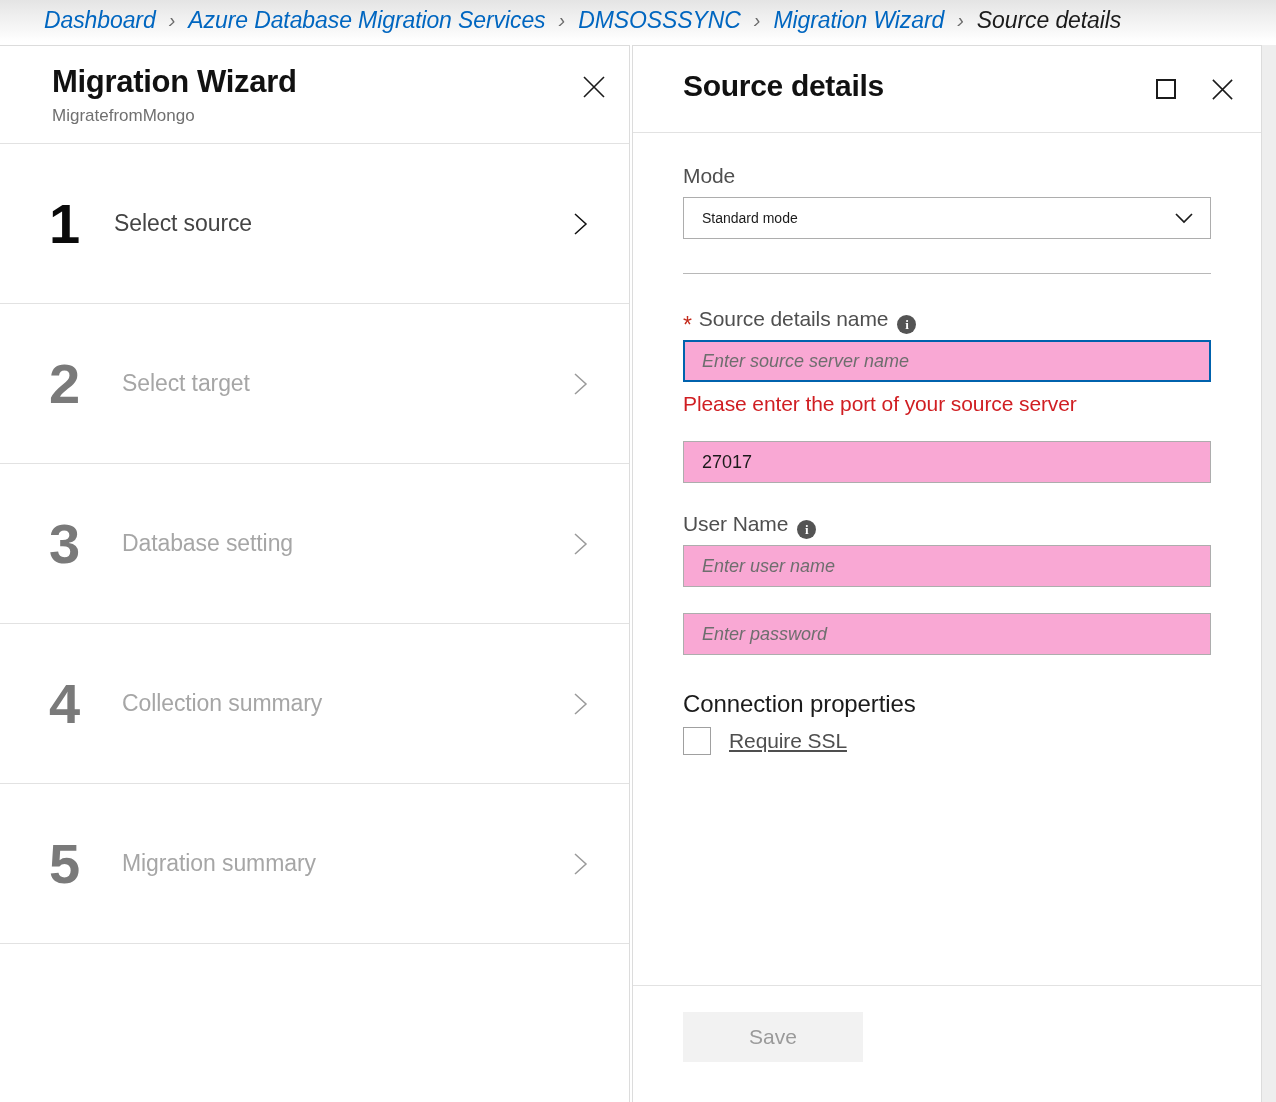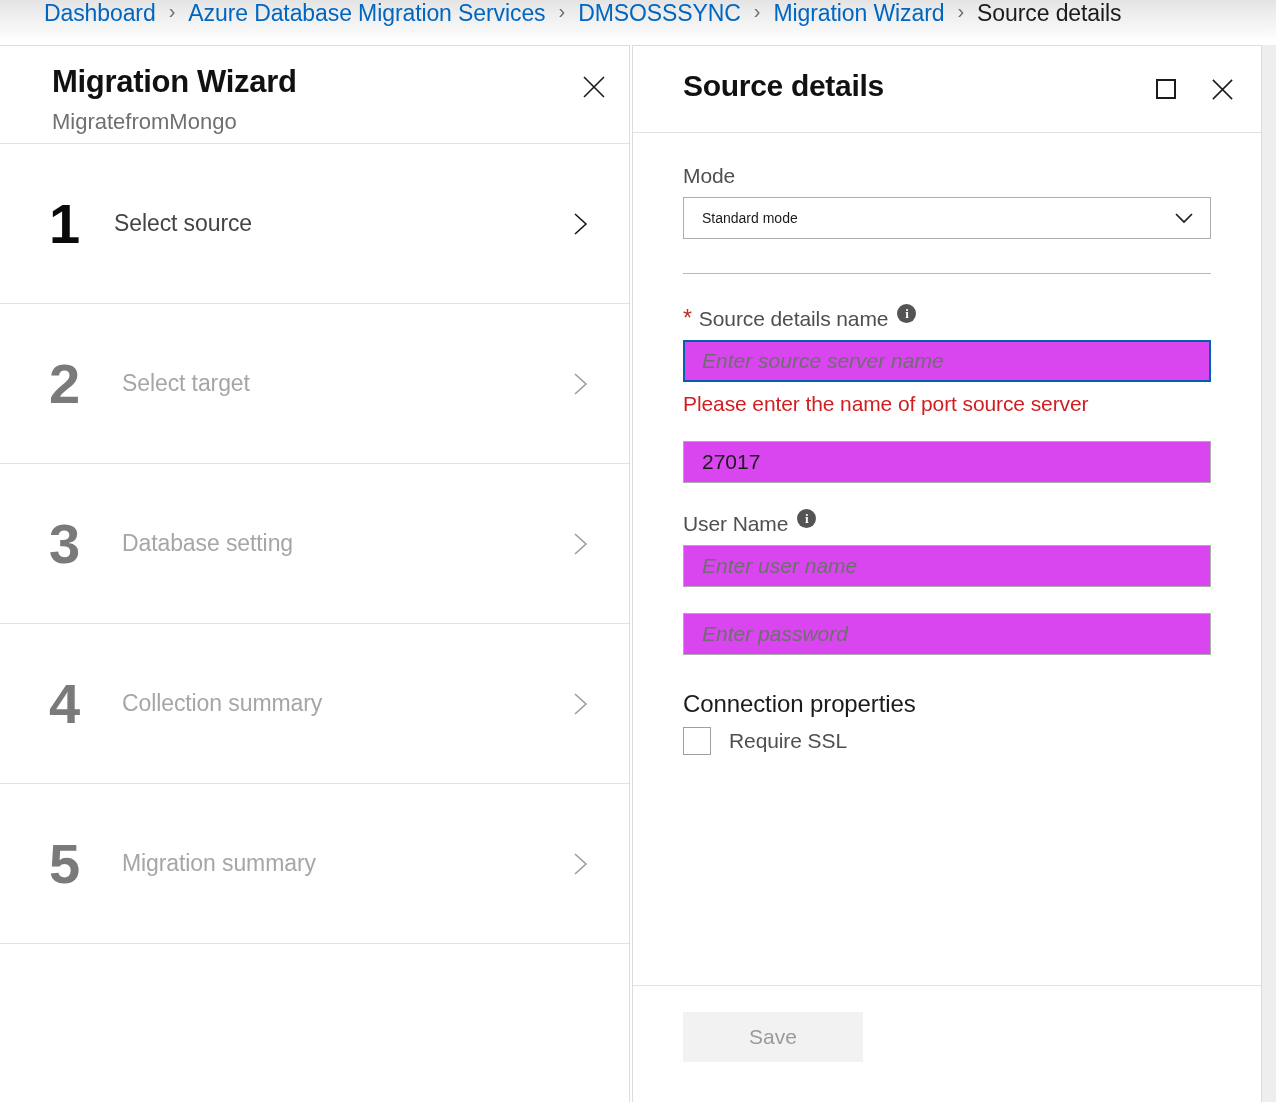--- a/index.html
+++ b/index.html
@@ -19,23 +19,25 @@
   }
 
   
   .breadcrumb-bar {
     position: absolute;
     left: 0; top: 0;
     width: 1276px;
     height: 41px;
     background: linear-gradient(to bottom, #e4e4e4 0%, #eeeeee 35%, #f8f8f8 75%, #ffffff 100%);
     display: flex;
+    align-items: center;
     padding-left: 44px;
     white-space: nowrap;
     overflow: hidden;
+    font-style: italic;
   }
   .crumb {
     font-size: 23px;
     color: #0066c0;
     letter-spacing: -0.1px;
   }
   .crumb.current {
     color: #1b1b1b;
   }
   .crumb-sep {
@@ -69,23 +71,23 @@
     padding: 16px 0 0 52px;
   }
   .wizard-title {
     font-size: 31px;
     font-weight: 600;
     color: #111111;
     letter-spacing: -0.3px;
     line-height: 40px;
   }
   .wizard-subtitle {
-    font-size: 22px;
+    font-size: 17px;
     color: #707070;
-    margin-top: 9px;
+    margin-top: 3px;
     line-height: 22px;
   }
   .icon-btn {
     position: absolute;
     background: none;
     border: none;
     cursor: pointer;
     display: flex;
     align-items: center;
     justify-content: center;
@@ -196,21 +198,21 @@
     padding: 28px 50px 0 50px;
     overflow: hidden;
   }
 
   .field { margin-bottom: 0; }
   .field-label {
     font-size: 21px;
     color: #4f4f4f;
     line-height: 30px;
     display: flex;
-    align-items: flex-start;
+    align-items: flex-end;
     margin-bottom: 6px;
     letter-spacing: -0.1px;
   }
   .req-star {
     color: #c42b1c;
     font-size: 23px;
     margin-right: 7px;
     line-height: 1;
     position: relative;
     top: 3px;
@@ -229,23 +231,23 @@
     line-height: 1;
     font-family: "Liberation Serif", serif;
     cursor: pointer;
     flex: 0 0 auto;
   }
 
   .text-input {
     width: 528px;
     height: 42px;
     border: 1px solid #adadad;
-    background: #d946ef;
+    background: #f9a8d4;
     font-family: "Liberation Sans", sans-serif;
-    font-size: 21px;
+    font-size: 18px;
     color: #1b1b1b;
     padding: 0 10px 0 18px;
     outline: none;
     display: block;
   }
   .text-input::placeholder {
     color: #6e6e6e;
     font-style: italic;
     opacity: 1;
   }
@@ -310,20 +312,21 @@
     width: 28px; height: 28px;
     border: 1px solid #a0a0a0;
     background: #ffffff;
     flex: 0 0 auto;
   }
   .checkbox-label {
     font-size: 21px;
     color: #4f4f4f;
     margin-left: 18px;
     letter-spacing: -0.1px;
+    text-decoration: underline;
   }
 
   
   .details-footer {
     flex: 0 0 auto;
     height: 117px;
     border-top: 1px solid #e2e2e2;
     padding: 26px 0 10px 50px;
   }
   .save-button {
@@ -445,21 +448,21 @@
 
     <div class="divider"></div>
 
     <div class="field">
       <div class="field-label">
         <span class="req-star">*</span>
         <span>Source details name</span>
         <span class="info-icon">i</span>
       </div>
       <input class="text-input focused" type="text" placeholder="Enter source server name" style="">
-      <div class="error-text">Please enter the name of port source server</div>
+      <div class="error-text">Please enter the port of your source server</div>
     </div>
 
     <div class="sp-22"></div>
 
     <div class="field">
       <input class="text-input" type="text" value="27017" style="">
     </div>
 
     <div class="sp-26"></div>
 

